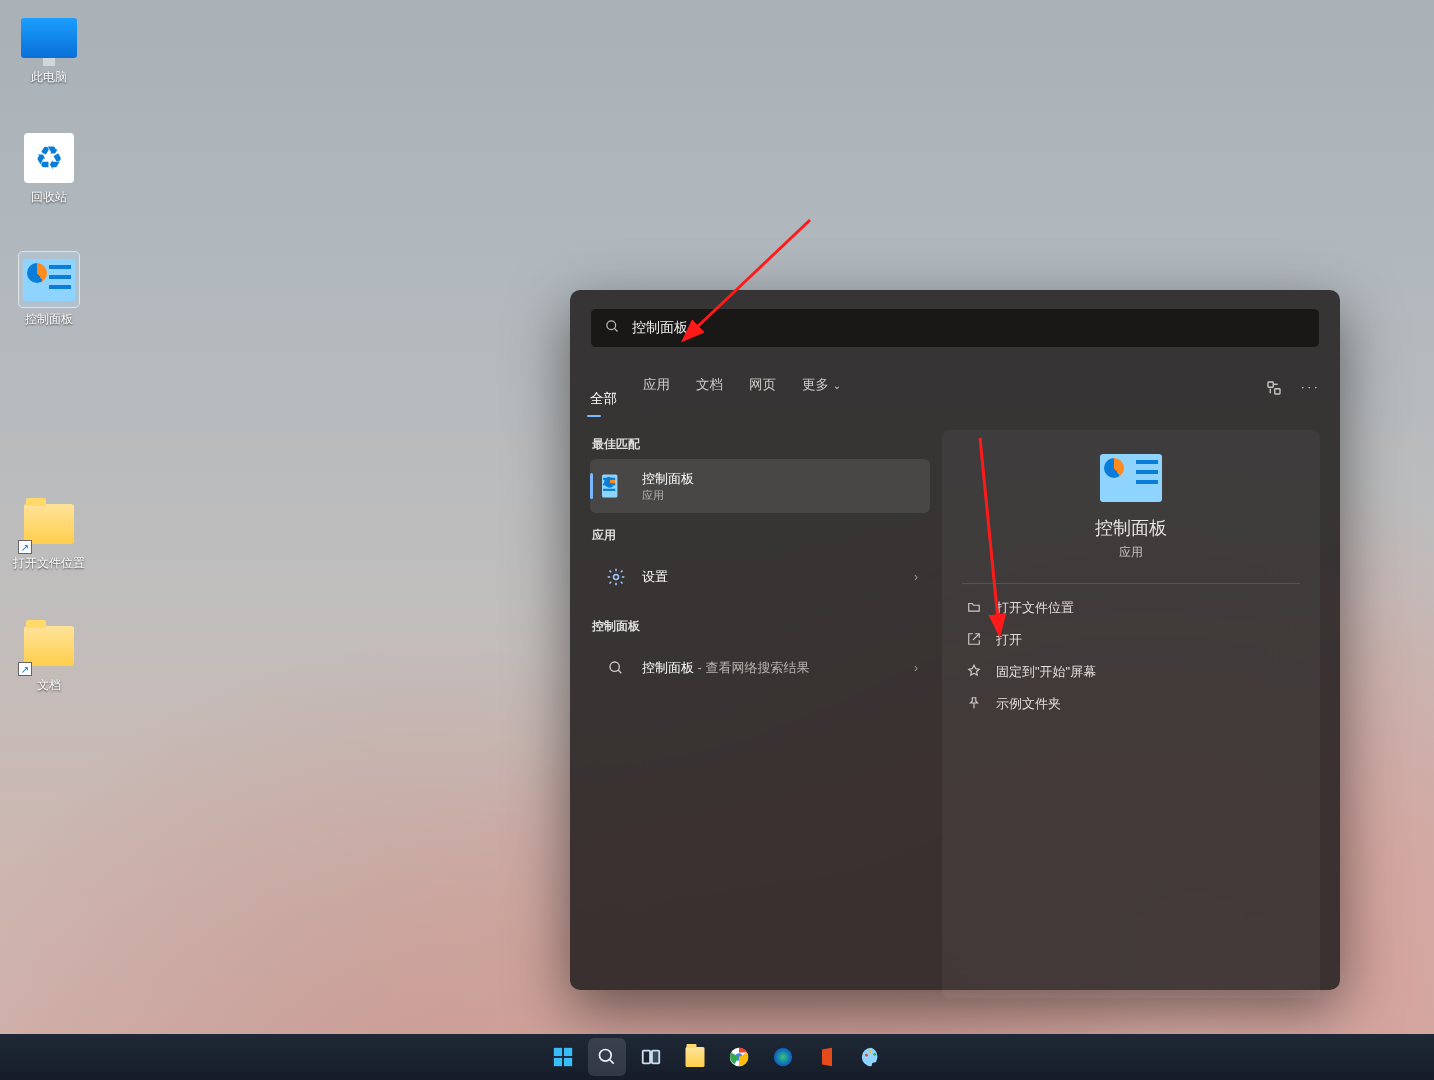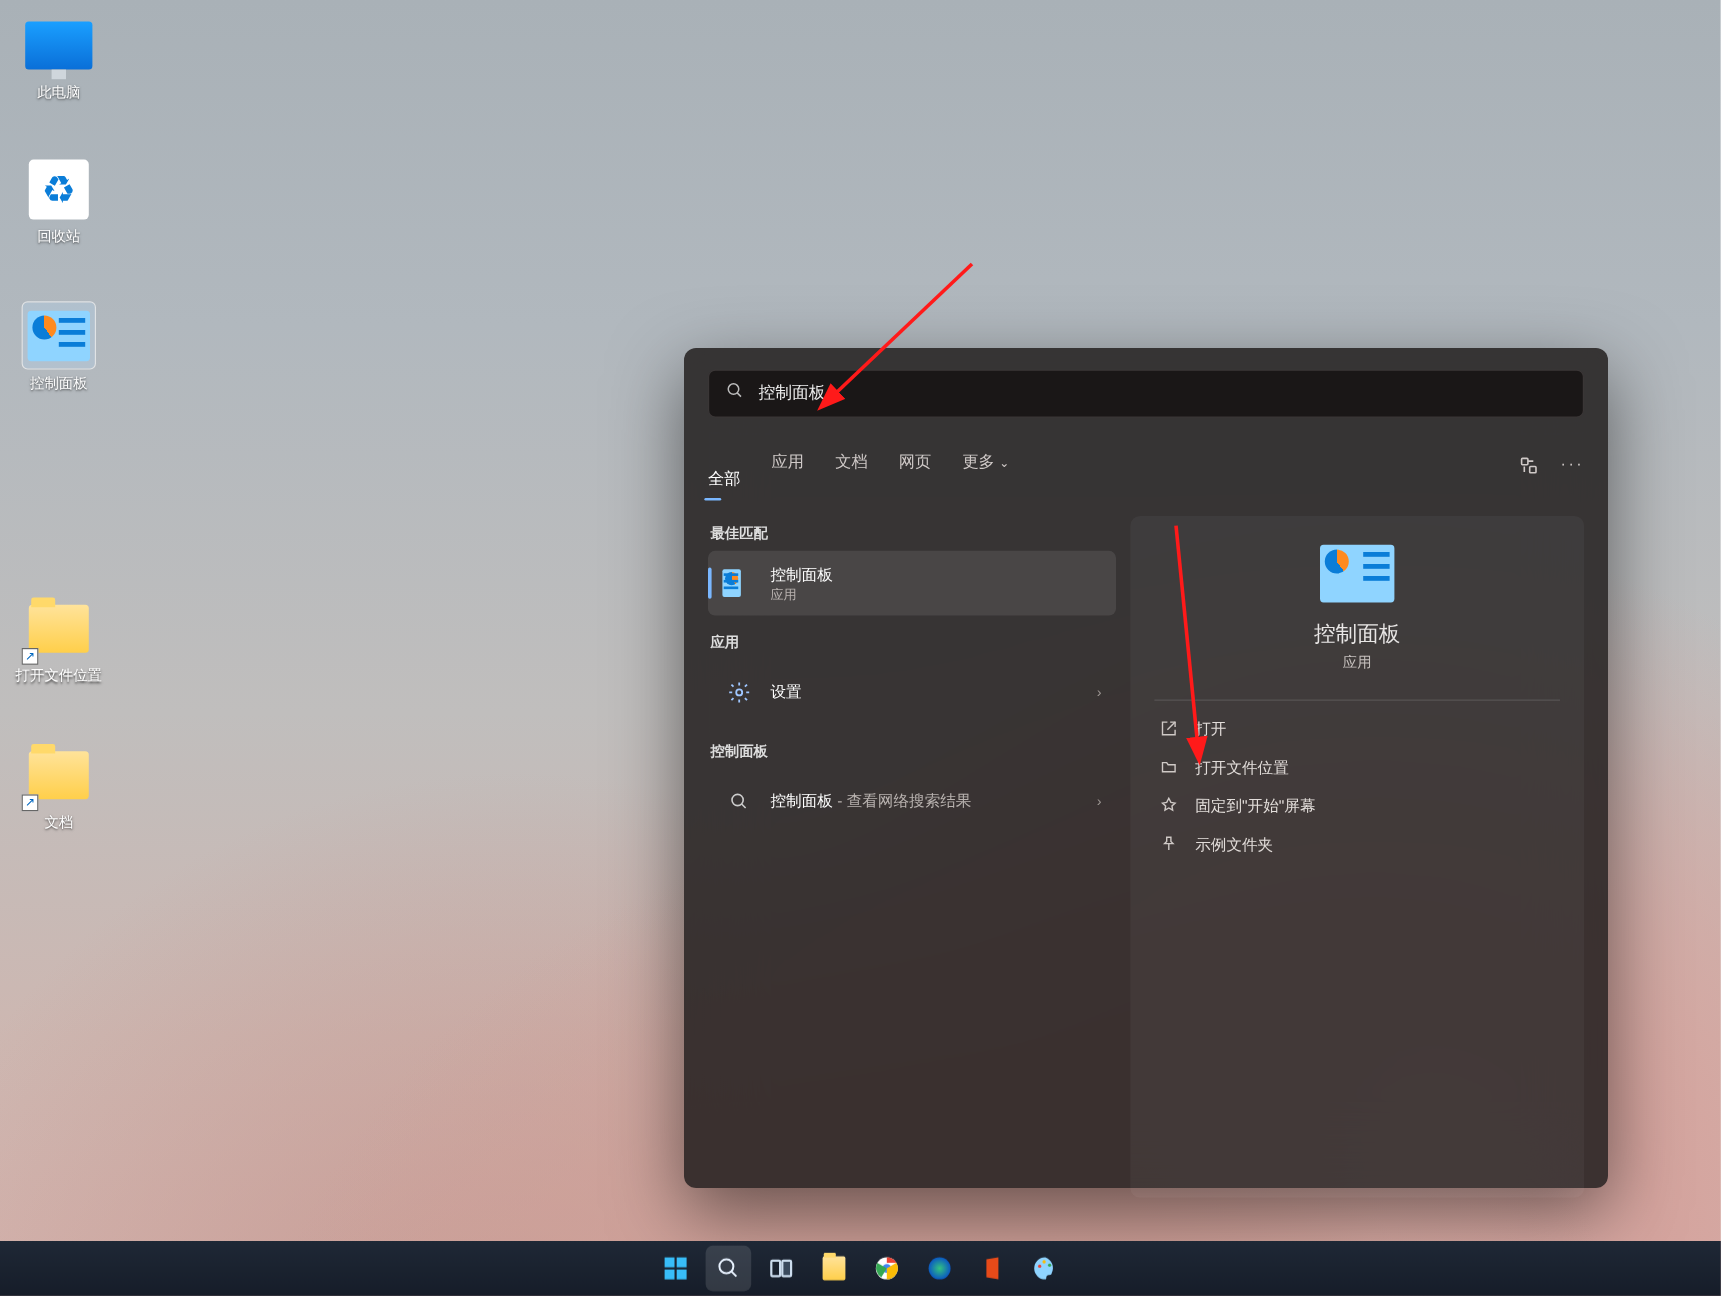--- a/index.html
+++ b/index.html
@@ -210,34 +210,34 @@
       <div id="right">
         <div class="big-ico">
             <div class="cpanel-ico" style="width:62px;height:48px;"></div>
           </div>
         <h2>控制面板</h2>
         <div class="sub">应用</div>
         <hr>
         <div class="action">
           <span class="a-ico">
             <svg width="14" height="14" viewBox="0 0 24 24" fill="none" stroke="currentColor" stroke-width="2">
+                <path d="M3 6h6l2 3h10v10H3z"></path>
+              </svg>
+          </span>
+          <span>打开文件位置</span>
+        </div>
+        <div class="action">
+          <span class="a-ico">
+            <svg width="14" height="14" viewBox="0 0 24 24" fill="none" stroke="currentColor" stroke-width="2">
                 <path d="M14 3h7v7"></path>
                 <path d="M10 14L21 3"></path>
                 <path d="M21 14v7H3V3h7"></path>
               </svg>
           </span>
           <span>打开</span>
-        </div>
-        <div class="action">
-          <span class="a-ico">
-            <svg width="14" height="14" viewBox="0 0 24 24" fill="none" stroke="currentColor" stroke-width="2">
-                <path d="M3 6h6l2 3h10v10H3z"></path>
-              </svg>
-          </span>
-          <span>打开文件位置</span>
         </div>
         <div class="action">
           <span class="a-ico">
             <svg width="14" height="14" viewBox="0 0 24 24" fill="none" stroke="currentColor" stroke-width="2">
                 <path d="M12 2l3 6 6 1-4.5 4 1 6L12 16l-5.5 3 1-6L3 9l6-1z"></path>
               </svg>
           </span>
           <span>固定到"开始"屏幕</span>
         </div>
         <div class="action">

